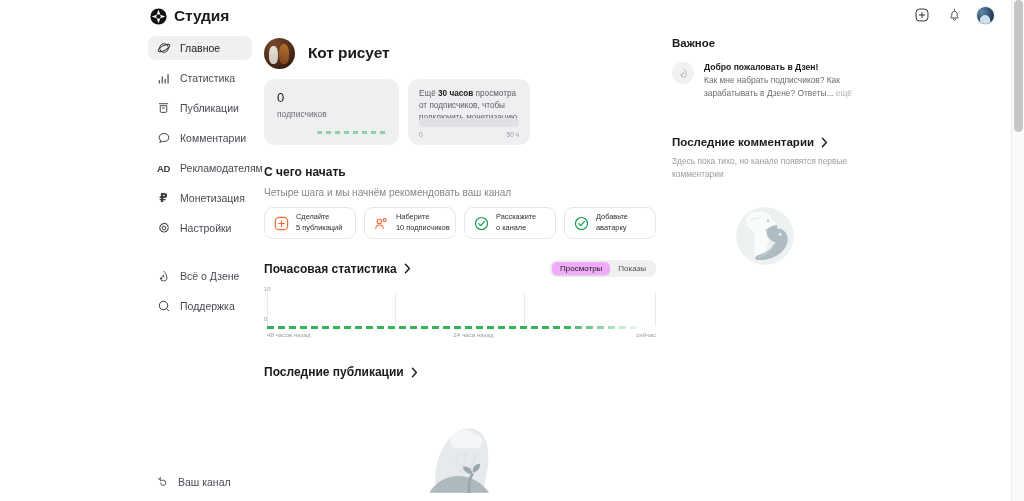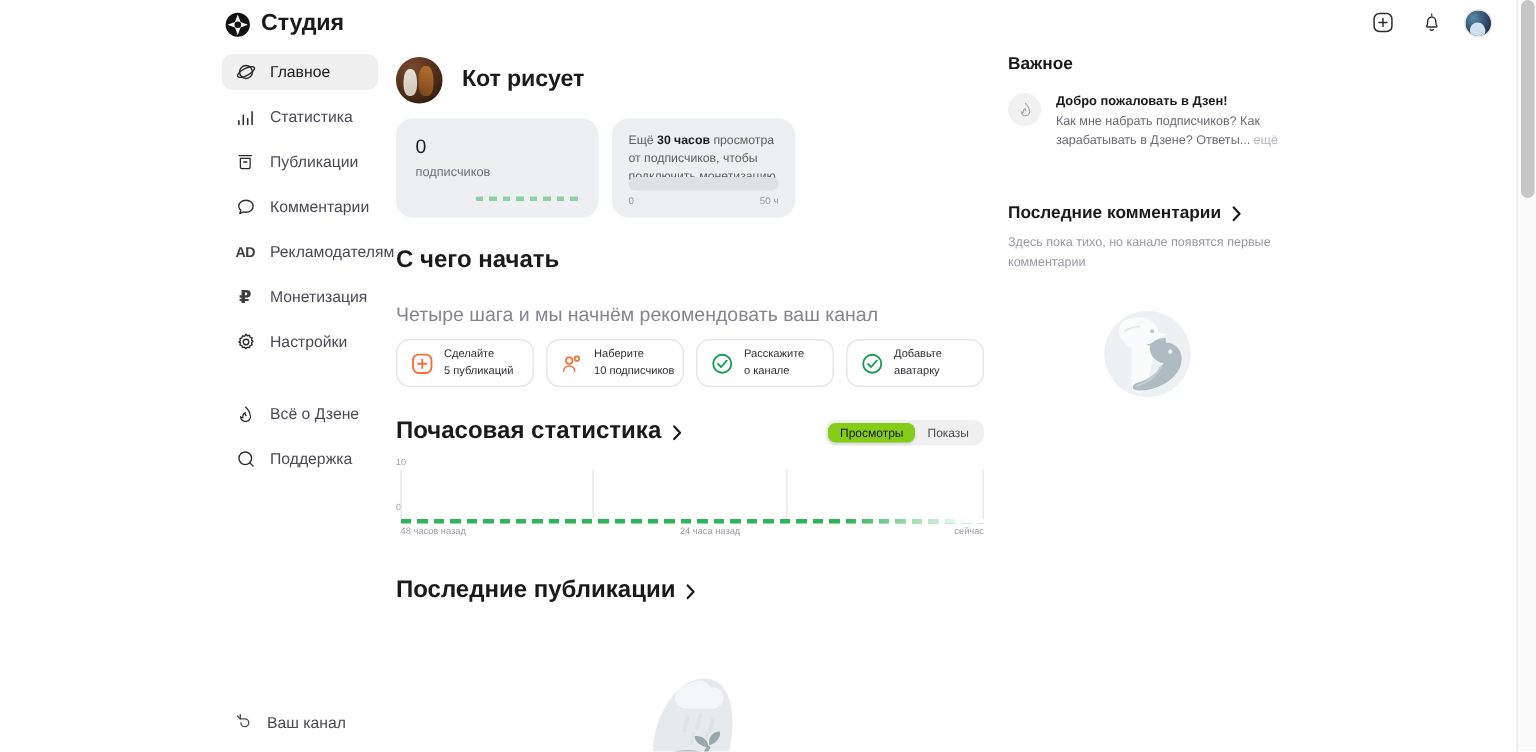--- a/index.html
+++ b/index.html
@@ -110,22 +110,22 @@
     position:absolute; left:11px; bottom:18px; width: 100px; height: 9px;
     background: #dfe1e5; border-radius: 6px;
   }
   .progress-scale {
     position:absolute; left:11px; bottom:7px; width: 100px;
     display:flex; justify-content: space-between;
     font-size: 6.5px; color:#9a9aa3;
   }
 
   
-  .section-title { font-size: 16px; font-weight: 700; color:#1a1a1a; }
-  .section-sub { font-size: 13px; color:#85858f; margin-top: 19px; }
+  .section-title { font-size: 12px; font-weight: 700; color:#1a1a1a; }
+  .section-sub { font-size: 10px; color:#85858f; margin-top: 8px; }
   .start-section { margin-top: 20px; }
   .steps-row { display:flex; gap: 8px; margin-top: 9px; }
   .step-card {
     width: 94px; height: 32px; border: 1px solid #e6e6e8; border-radius: 9px;
     display:flex; align-items:center; gap: 7px; padding-left: 9px; cursor:pointer;
     background:#fff;
   }
   .step-ico { width: 15px; height: 15px; flex:0 0 15px; display:flex; align-items:center; justify-content:center; }
   .step-text { font-size: 7.4px; line-height: 1.45; color:#2d2d33; }
 
@@ -135,21 +135,21 @@
   .chart-title-wrap { display:flex; align-items:center; gap: 7px; cursor:pointer; }
   .chev { width:7px; height:11px; display:block; }
   .toggle-group {
     display:flex; align-items:center; background:#f0f0f1; border-radius: 7px; padding: 2px;
     height: 17px;
   }
   .toggle-btn {
     font-size: 8px; color:#4d4d55; padding: 0 8px; height: 13px; line-height: 13px;
     border-radius: 5px; cursor:pointer; white-space:nowrap;
   }
-  .toggle-btn.active { background:#84cc16; color:#1a1a1a; box-shadow: 0 1px 2px rgba(0,0,0,.13); }
+  .toggle-btn.active { background:#f0abfc; color:#1a1a1a; box-shadow: 0 1px 2px rgba(0,0,0,.13); }
 
   .chart-wrap { position:relative; margin-top: 9px; height: 48px; }
   .chart-plot { position:absolute; left: 3px; right:0; top: 7px; height: 33px; }
   .grid-v { position:absolute; top:0; bottom:0; width:1px; background:#e9e9eb; }
   .axis-y-top { position:absolute; left:0; top:0; font-size:6px; color:#9a9aa3; }
   .axis-y-bot { position:absolute; left:0; top:30px; font-size:6px; color:#9a9aa3; }
   .zero-line {
     position:absolute; left: 3px; right:0; top: 40px; height: 3px;
     background: repeating-linear-gradient(to right, #2fb457 0 7px, transparent 7px 11px);
   }

